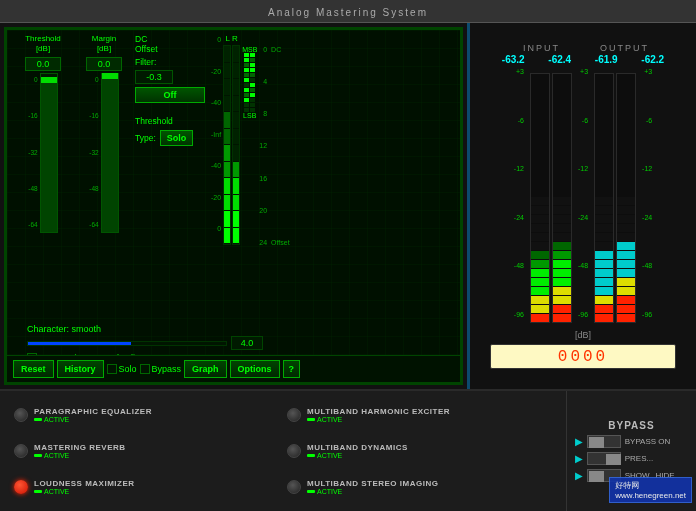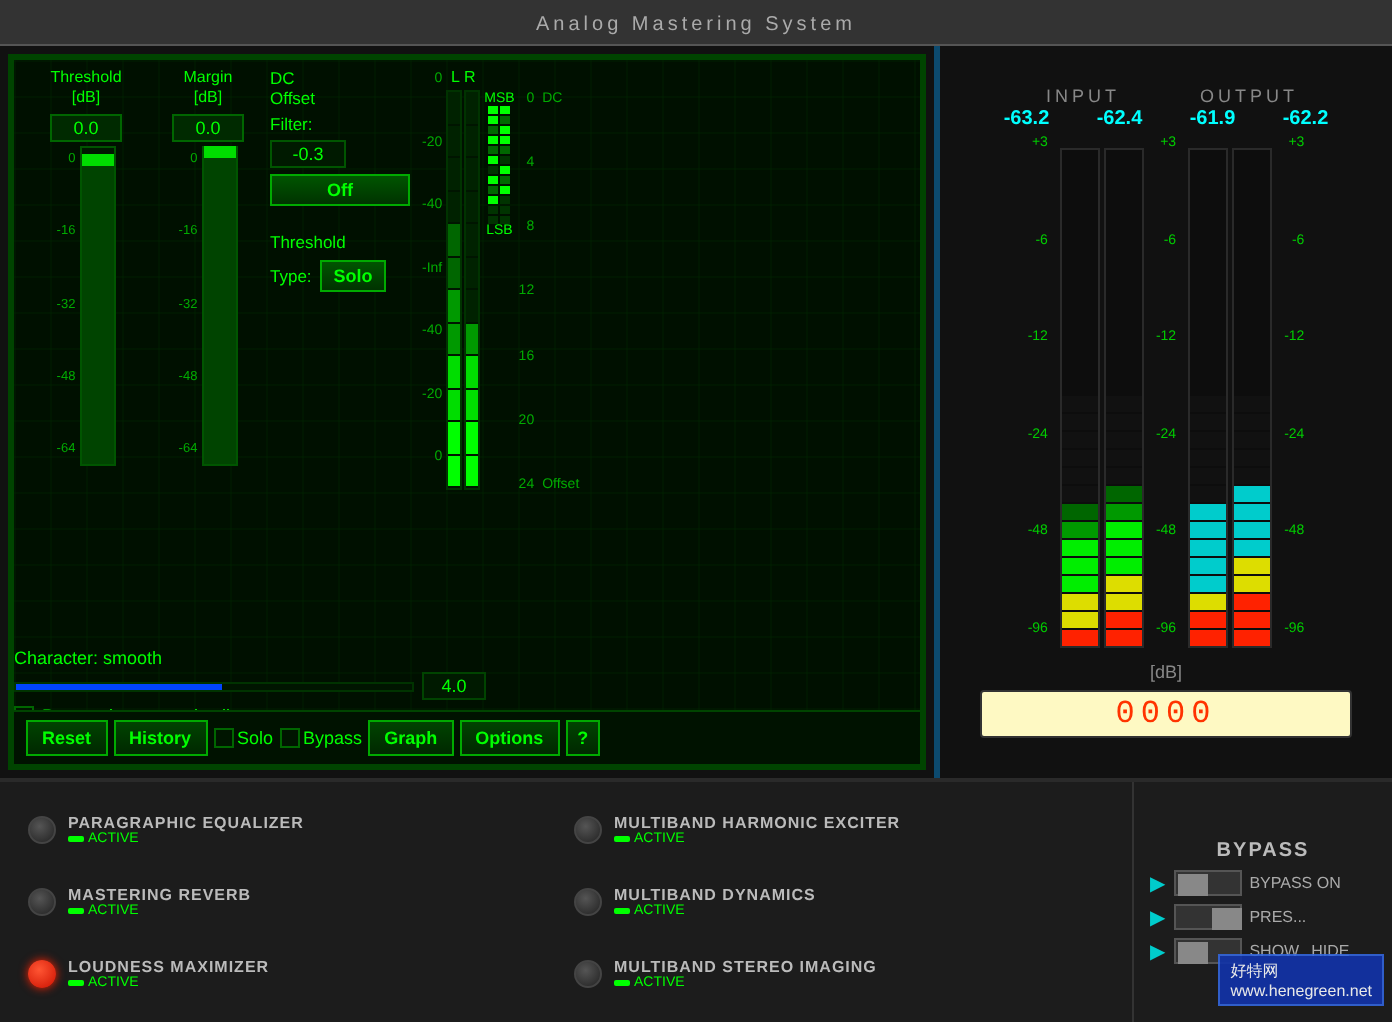--- a/index.html
+++ b/index.html
@@ -220,21 +220,21 @@
       height: 4px;
       background: #003300;
     }
     .msb-dot.on { background: #00ff00; }
     .msb-dot.dim { background: #006600; }
 
     
     .screen-controls {
       position: relative;
       z-index: 2;
-      padding: 4px 0 0;
+      padding: 4px 20px 0;
     }
     .char-section {
       margin-bottom: 3px;
     }
     .char-top {
       display: flex;
       align-items: center;
       justify-content: space-between;
       margin-bottom: 2px;
     }

